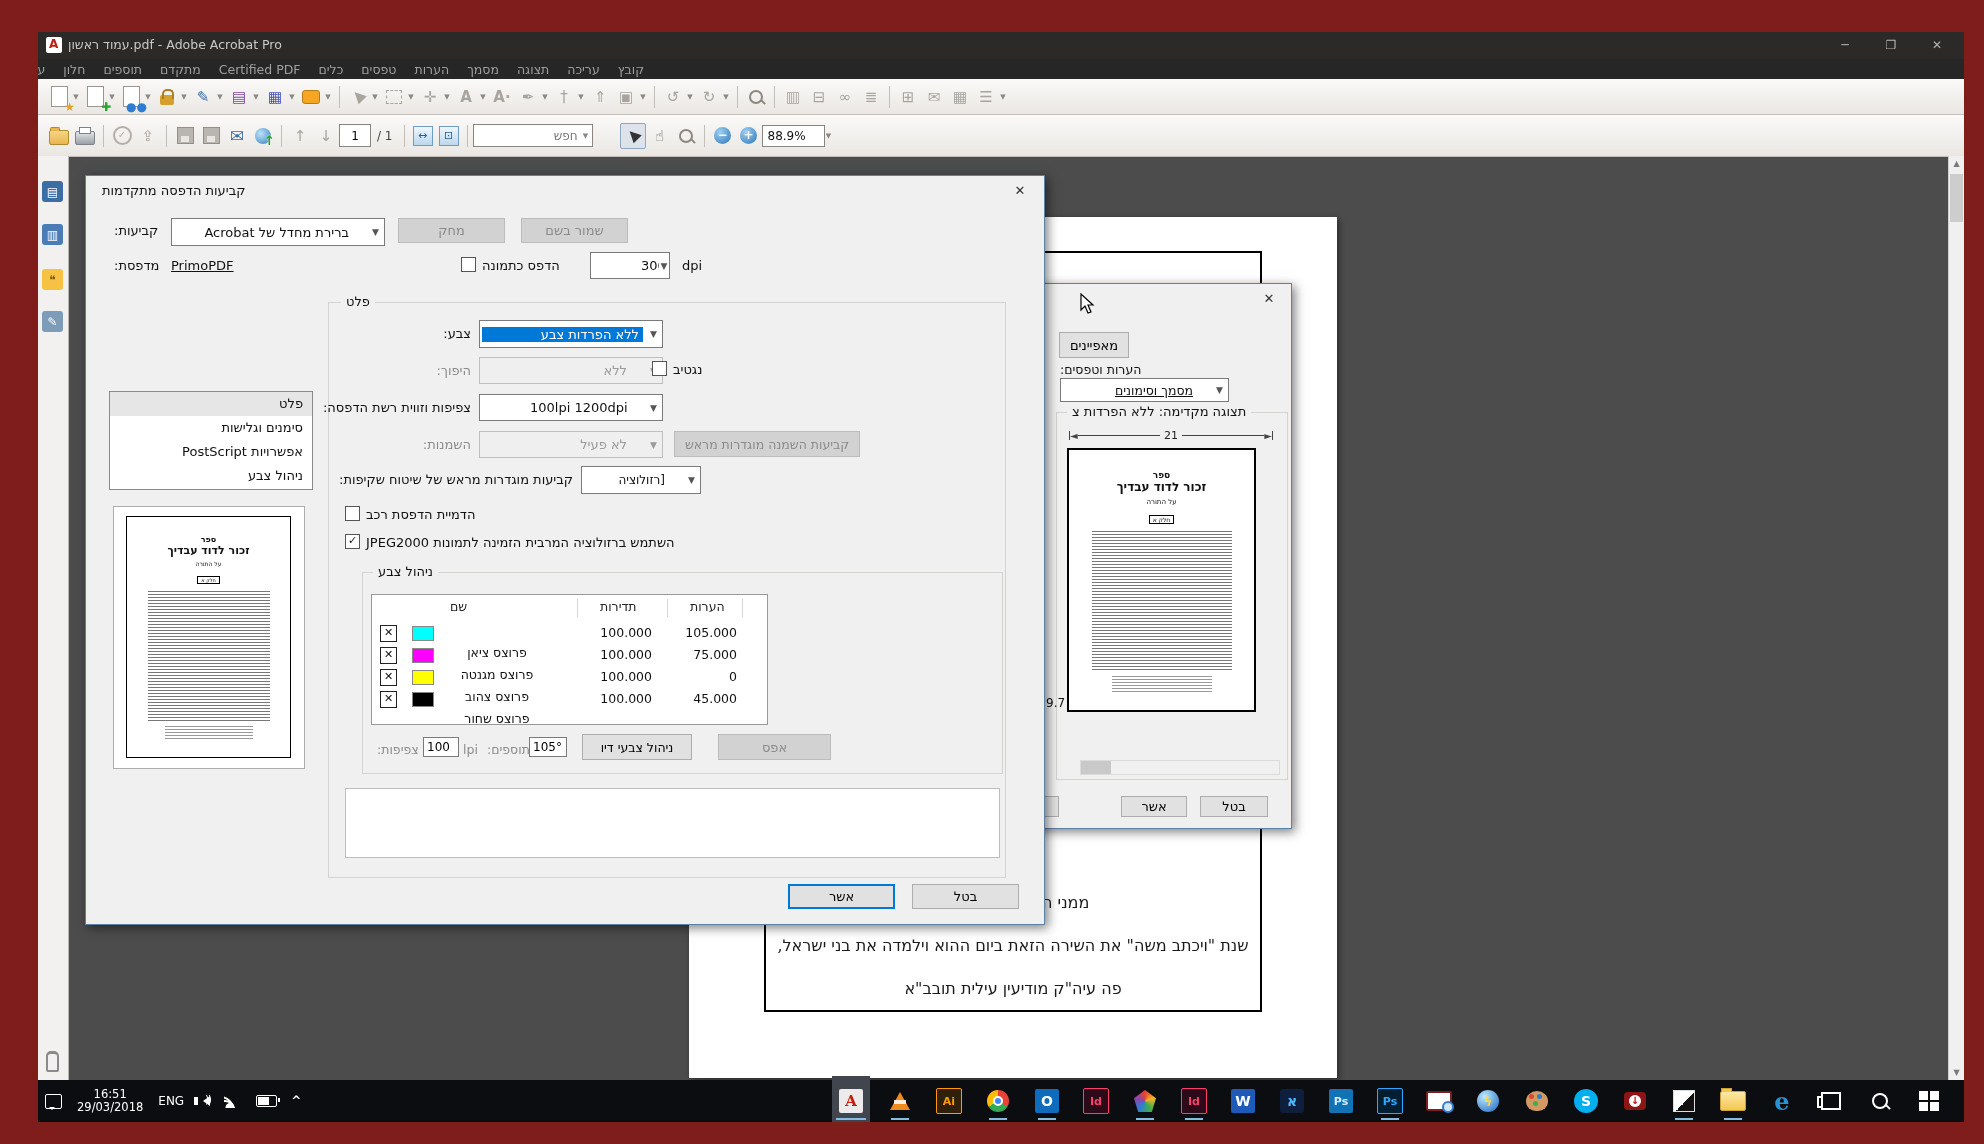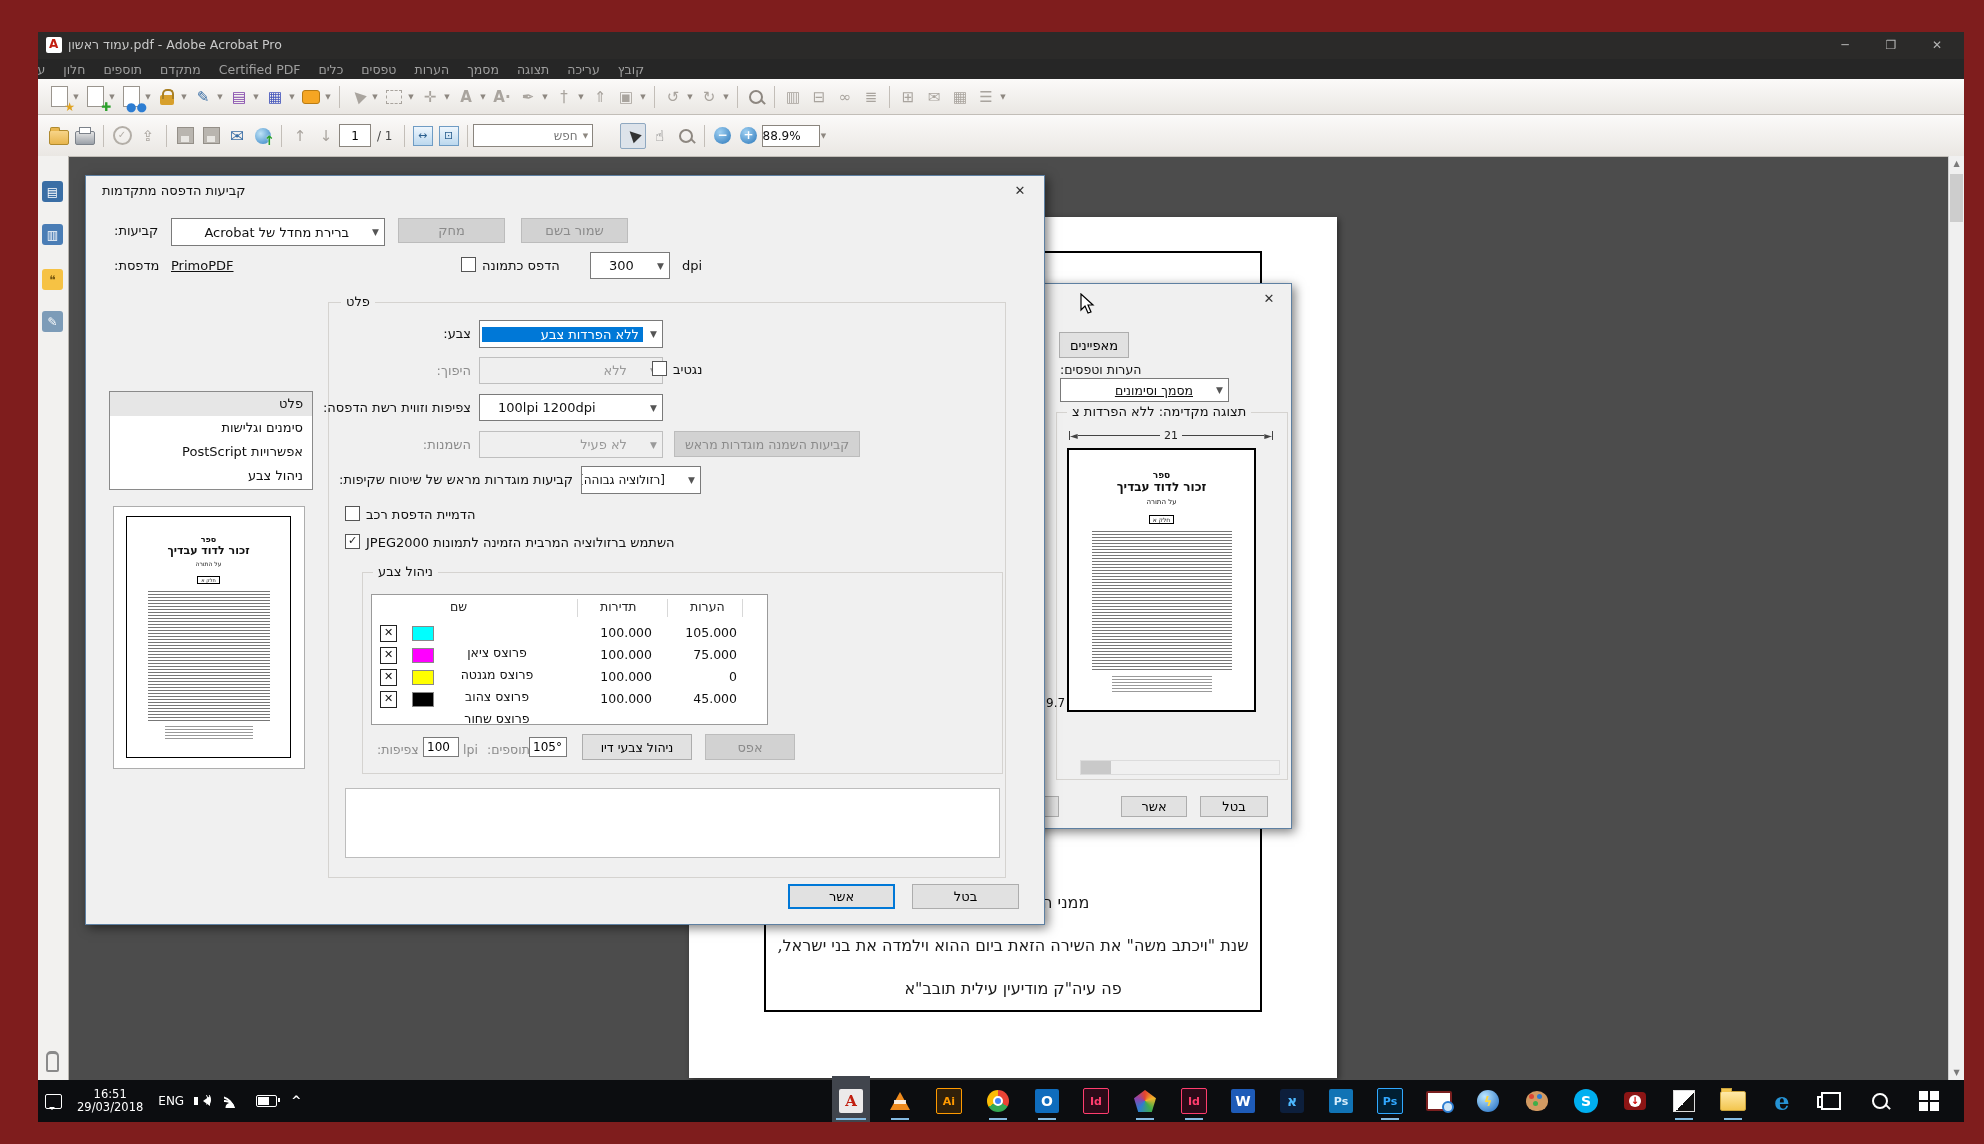--- a/index.html
+++ b/index.html
@@ -44,21 +44,21 @@
   .diskic::after{content:"";position:absolute;left:3px;bottom:1px;width:8px;height:6px;background:#e8e6e2;}
   .globeic{width:16px;height:16px;border-radius:50%;background:radial-gradient(circle at 35% 35%,#bfe3f7,#2e7fc2);position:relative;}
   .globeic::after{content:"↑";position:absolute;right:-4px;bottom:-4px;color:#2ca02c;font-weight:bold;font-size:13px;text-shadow:0 0 2px #fff;}
   .checkcir{width:15px;height:15px;border:2px solid #b3aea7;border-radius:50%;color:#b3aea7;font-size:10px;line-height:14px;text-align:center;}
   .pageinput{width:26px;height:19px;border:1px solid #8a857e;background:#fff;font-size:12px;text-align:center;font-family:inherit;}
   .fitic{width:18px;height:18px;background:linear-gradient(#eef6fd,#bcd8ee);border:1px solid #6f9cc4;color:#2b5f8e;font-size:11px;display:flex;align-items:center;justify-content:center;}
   .searchbox{width:118px;height:21px;border:1px solid #8a857e;background:#fff;display:flex;align-items:center;}
   .searchbox input{border:none;outline:none;width:100px;height:17px;font-size:12px;color:#555;padding:0 4px;font-family:inherit;direction:rtl;}
   .toolpressed{background:#dde3ea;border:1px solid #8fa8c0;border-radius:2px;}
   .zoombtn{width:17px;height:17px;border-radius:50%;background:radial-gradient(circle at 35% 30%,#9fd0f2,#2a76b9);color:#fff;font-size:12px;line-height:16px;text-align:center;font-weight:bold;}
-  .zoombox{width:56px;height:20px;border:1px solid #8a857e;background:#fff;font-size:12px;display:flex;align-items:center;}
+  .zoombox{width:56px;height:20px;border:1px solid #8a857e;background:#fff;font-size:12px;display:flex;align-items:center;padding-left:5px;}
 
   
   #navstrip{position:absolute;left:0;top:124px;width:30px;height:924px;background:#f2f1ef;border-right:1px solid #b8b4ae;}
   .navic{position:absolute;left:4px;width:21px;height:21px;border-radius:3px;display:flex;align-items:center;justify-content:center;font-size:12px;}
   .clip{width:9px;height:16px;border:2px solid #8a8a8a;border-radius:5px 5px 2px 2px;border-top-width:3px;}
 
   
   #docpage{position:absolute;left:651px;top:185px;width:648px;height:861px;background:#fff;box-shadow:2px 2px 6px rgba(0,0,0,.45);}
   #docframe{position:absolute;left:75px;top:34px;width:494px;height:757px;border:2px solid #000;}
   .docline{position:absolute;width:100%;text-align:center;direction:rtl;font-family:"DejaVu Serif","DejaVu Sans",serif;font-size:16px;color:#1a1a1a;}
@@ -66,21 +66,21 @@
   .scrbtn{position:absolute;left:1px;width:13px;height:15px;color:#7a7a7a;font-size:8px;text-align:center;line-height:15px;}
   .scrthumb{position:absolute;left:1px;top:18px;width:13px;height:48px;background:#cdcdcd;}
 
   
   .dialog{position:absolute;background:#f0f0f0;border:1px solid #5e80a2;box-shadow:3px 3px 10px rgba(0,0,0,.5);overflow:hidden;}
   .dlgclose{position:absolute;top:4px;width:32px;height:22px;text-align:center;line-height:22px;font-size:13px;color:#333;}
   .lbl{position:absolute;white-space:nowrap;}
   .rtl{direction:rtl;}
   .dis{color:#8c8c8c;}
   .combo{position:absolute;background:#fff;border:1px solid #7a7a7a;display:flex;align-items:center;}
-  .combo .ctext{flex:1;padding:0 18px;font-size:13px;white-space:nowrap;overflow:hidden;}
+  .combo .ctext{flex:1;padding:0 18px;font-size:13px;white-space:nowrap;overflow:hidden;margin-left:32px;}
   .combo .carr{width:17px;height:100%;display:flex;align-items:center;justify-content:center;color:#555;font-size:9px;}
   .combo.disb{background:#efefef;border-color:#bfbfbf;}
   .combo.disb .ctext,.combo.disb .carr{color:#9a9a9a;}
   .combo.sel .ctext{background:#0078d7;color:#fff;margin:2px;padding:0 4px;}
   .btn{position:absolute;background:#e1e1e1;border:1px solid #adadad;font-size:13px;text-align:center;font-family:inherit;display:flex;align-items:center;justify-content:center;}
   .btn.def{border:2px solid #0078d7;}
   .btn.disb{background:#d2d2d2;border-color:#bcbcbc;color:#8b8b8b;}
   .chk{position:absolute;width:13px;height:13px;background:#fff;border:1px solid #555;font-size:11px;line-height:12px;text-align:center;color:#1a1a1a;}
   .grp{position:absolute;border:1px solid #d5d3d0;}
   .grplbl{position:absolute;top:-9px;background:#f0f0f0;padding:0 5px;font-size:13px;white-space:nowrap;}
@@ -645,21 +645,21 @@
           <span class="iangle">45.000</span>
         </span>
       </span>
 
       <span class="lbl rtl dis" style="left:14px;top:169px;font-size:12.5px;">צפיפות:</span>
       <input class="numin" style="left: 60px; top: 164px; width: 28px; height: 18px;" value="100">
       <span class="lbl dis" style="left:100px;top:169px;font-size:12.5px;">lpi</span>
       <span class="lbl rtl dis" style="left:124px;top:169px;font-size:12.5px;">תוספים:</span>
       <input class="numin" style="left: 166px; top: 164px; width: 30px; height: 18px;" value="105°">
       <button class="btn" style="left:219px;top:161px;width:110px;height:26px;font-size:12.5px;">ניהול צבעי דיו</button>
-      <button class="btn disb" style="left:342px;top:161px;width:90px;height:26px;">אפס</button>
+      <button class="btn disb" style="left:355px;top:161px;width:113px;height:26px;">אפס</button>
     </span>
 
     <span class="abs" style="left:259px;top:612px;width:653px;height:68px;background:#fff;border:1px solid #bdbdbd;"></span>
 
     <button class="btn def" style="left:702px;top:708px;width:107px;height:25px;">אשר</button>
     <button class="btn" style="left:826px;top:708px;width:107px;height:25px;">בטל</button>
   </div>
 
   <svg id="cursor" width="16" height="22">
     <polygon points="1,1 1,17 5,13 8,20 11,19 8,12 13,12" fill="#fff" stroke="#000" stroke-width="1.2"></polygon>

